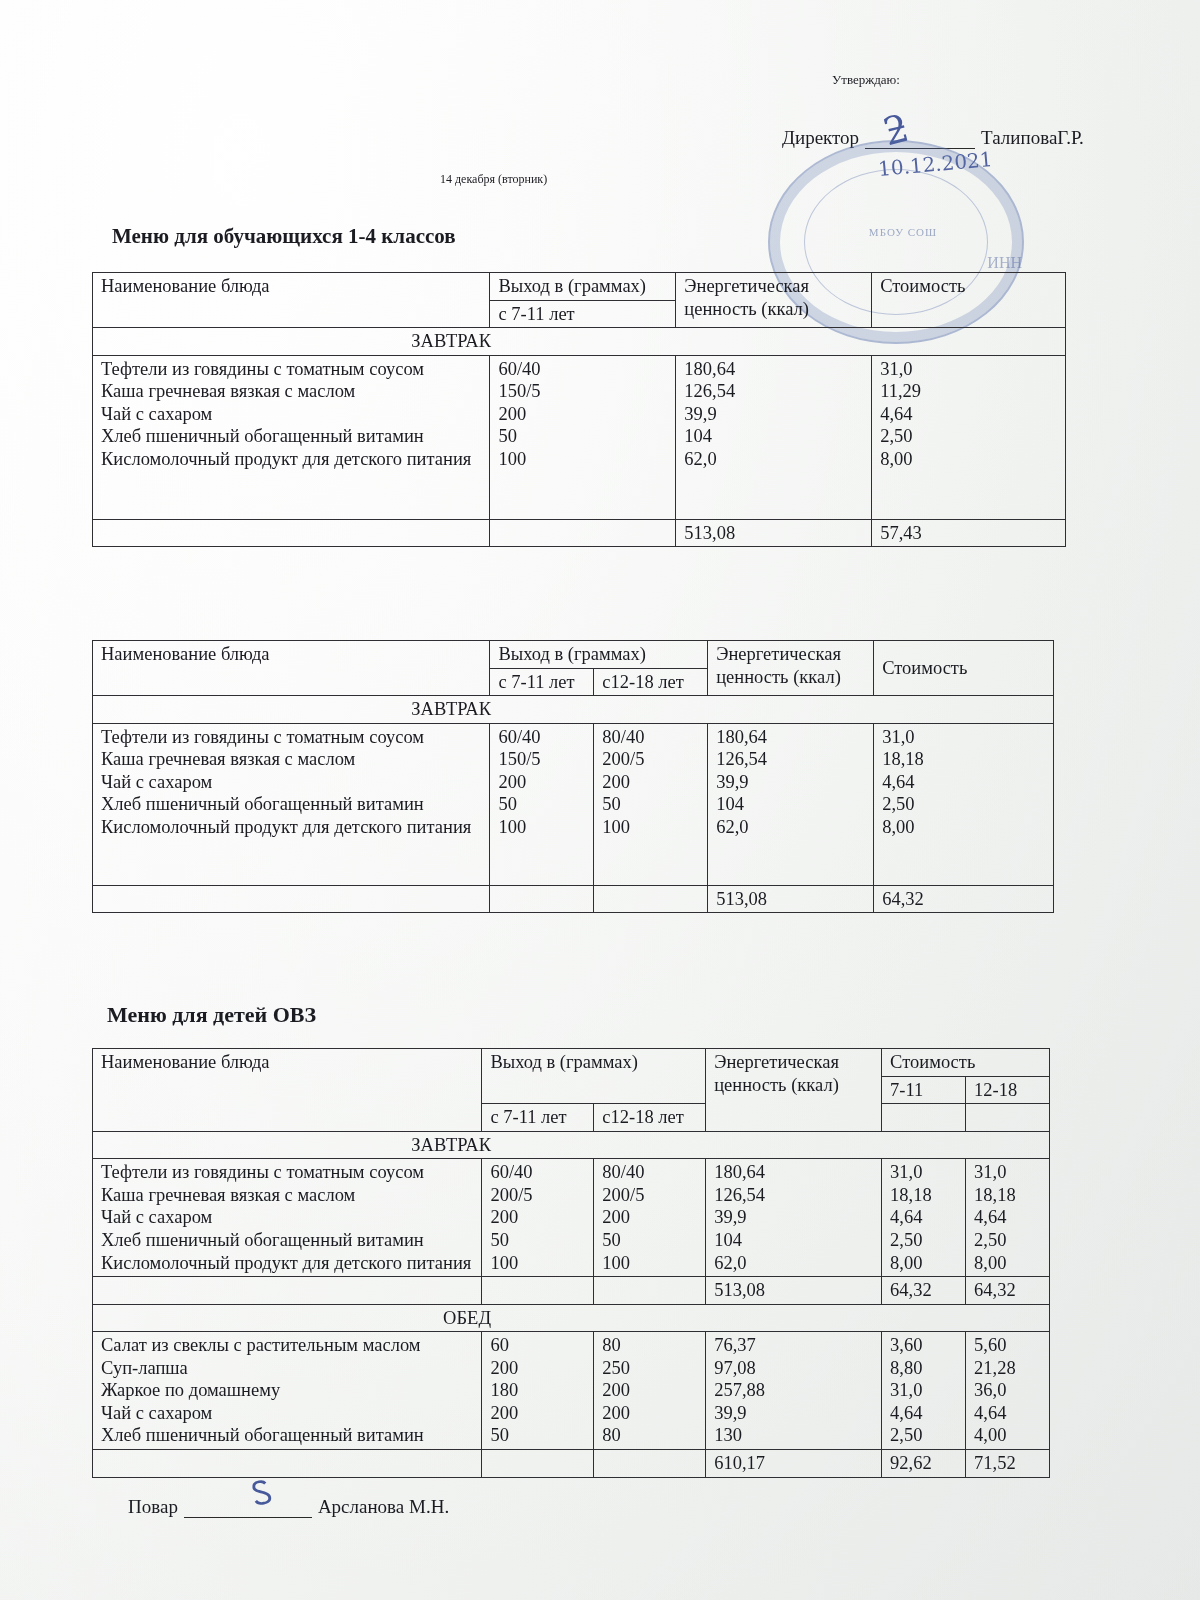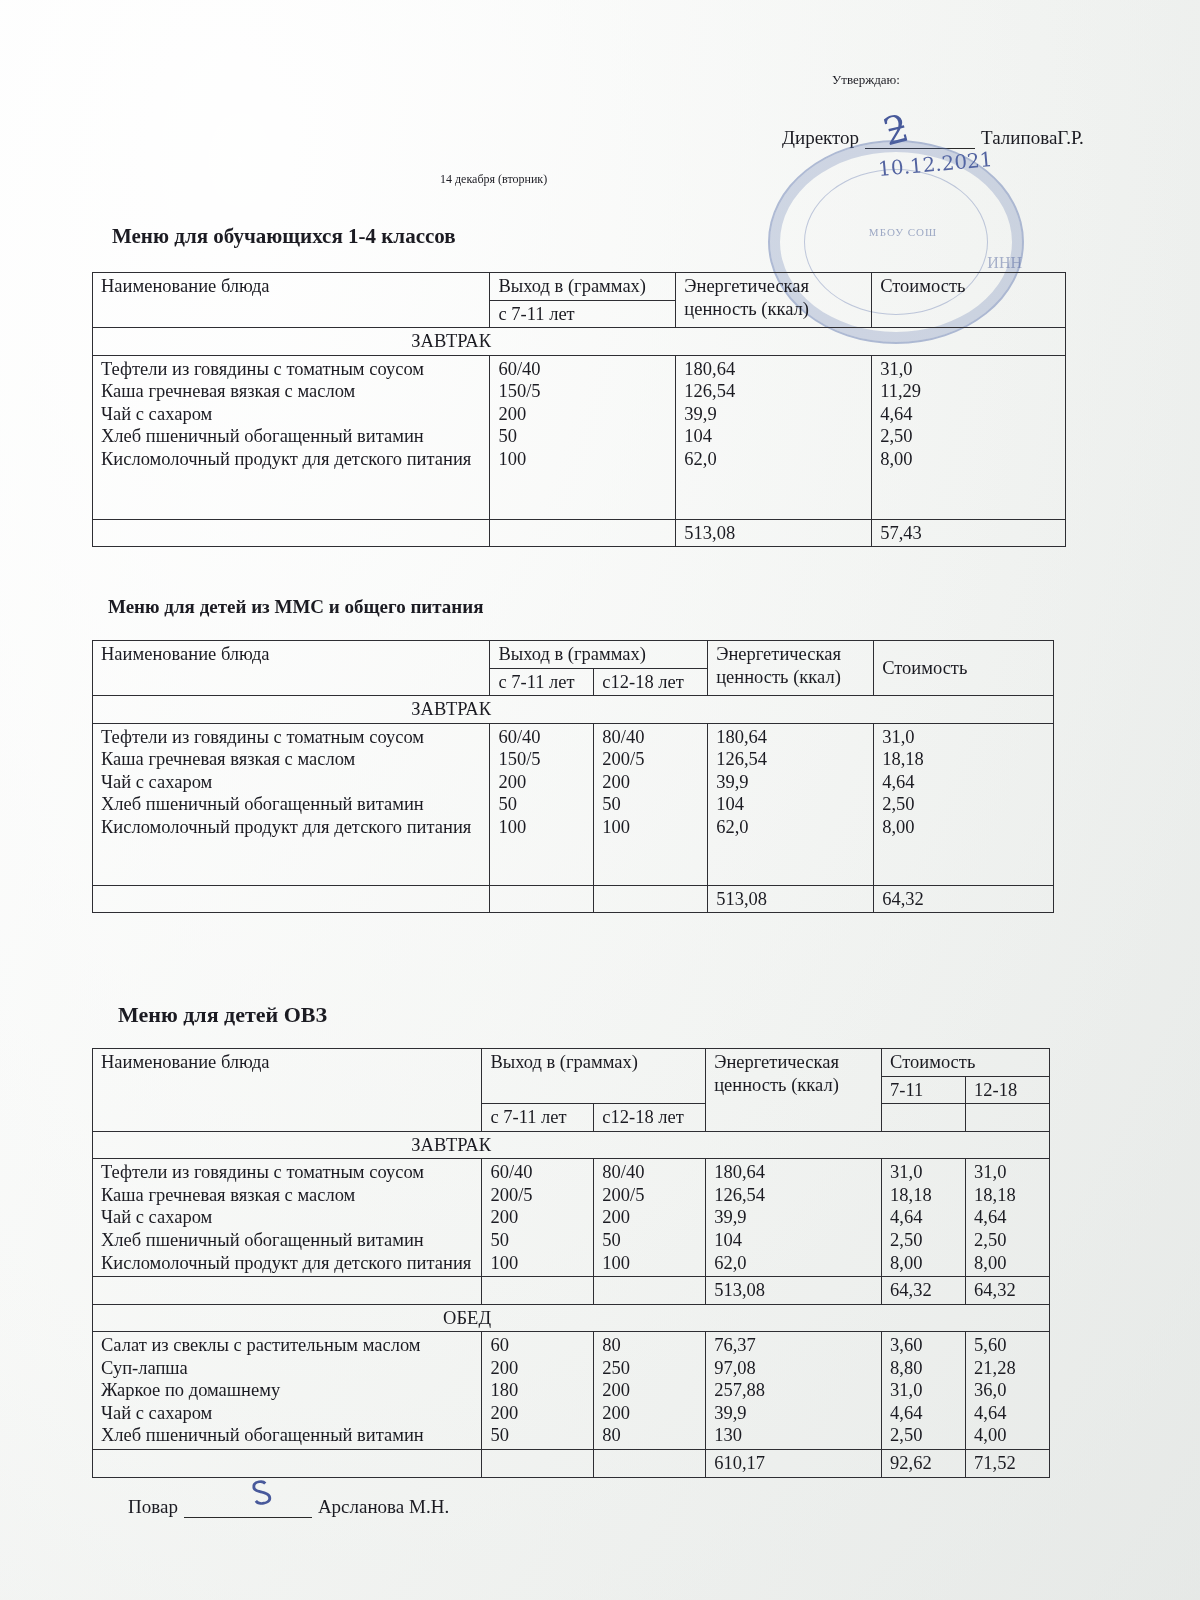--- a/index.html
+++ b/index.html
@@ -117,21 +117,21 @@
     text-align: center;
   }
 
   .heading {
     position: absolute;
     font-weight: bold;
     font-size: 21px;
   }
   .h1 { left: 112px; top: 224px; }
   .h2 { left: 108px; top: 596px; font-size: 19px; }
-  .h3 { left: 118px; top: 1002px; font-size: 22px; }
+  .h3 { left: 107px; top: 1002px; font-size: 22px; }
 
   
   table.menu {
     position: absolute;
     border-collapse: collapse;
     font-size: 18.5px;
     background: transparent;
   }
   table.menu td, table.menu th {
     border: 1.3px solid #2e2e33;
@@ -259,21 +259,20 @@
       </tr>
       <tr>
         <td>&nbsp;</td>
         <td>&nbsp;</td>
         <td>513,08</td>
         <td>57,43</td>
       </tr>
     </tbody>
   </table>
 
-  <div class="heading h2">Меню для детей из ММС и общего питания</div>
   <table class="menu tbl2">
     <colgroup>
       <col style="width:398px">
       <col style="width:104px">
       <col style="width:114px">
       <col style="width:166px">
       <col style="width:180px">
     </colgroup>
     <tbody>
       <tr>

